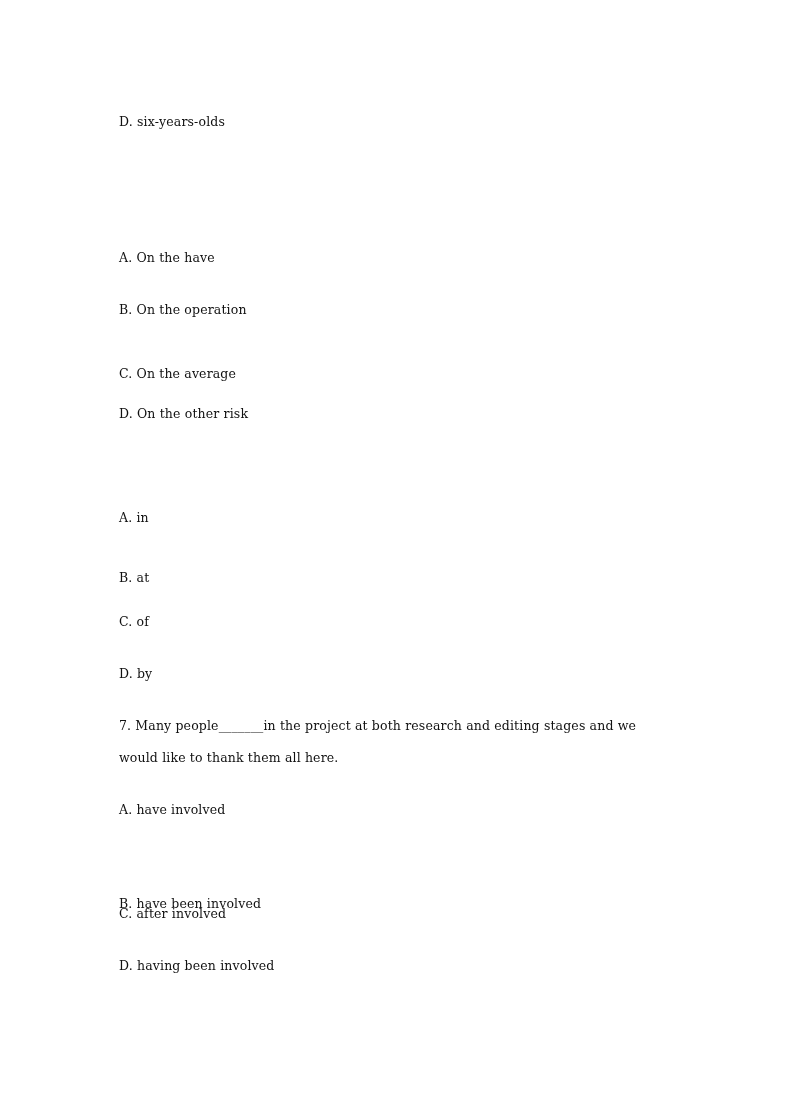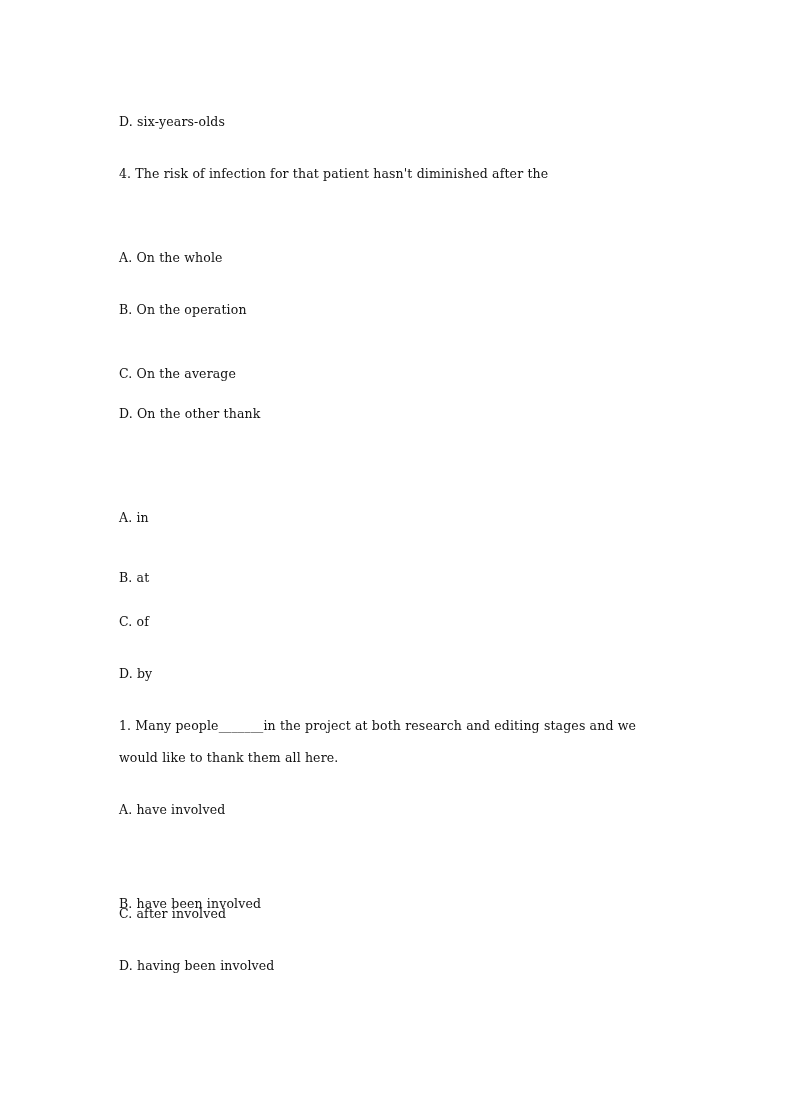--- a/index.html
+++ b/index.html
@@ -10,28 +10,27 @@
       font-family: "DejaVu Serif", "Liberation Serif", serif;
       font-size: 12.5px; color: #111; white-space: pre; line-height: 16px;
       letter-spacing: 0.15px;
     }
   </style>
 </head>
 <body>
 
 <div class="page">
   <div class="line" style="top:114px">D. six-years-olds</div>
-  <div class="line" style="top:166px">4. The risk of infection for that patient hasn't diminished after the</div>
-  <div class="line" style="top:250px">A. On the whole</div>
+  <div class="line" style="top:250px">A. On the have</div>
   <div class="line" style="top:302px">B. On the operation</div>
   <div class="line" style="top:366px">C. On the average</div>
-  <div class="line" style="top:406px">D. On the other thank</div>
+  <div class="line" style="top:406px">D. On the other risk</div>
   <div class="line" style="top:510px">A. in</div>
   <div class="line" style="top:570px">B. at</div>
   <div class="line" style="top:614px">C. of</div>
   <div class="line" style="top:666px">D. by</div>
-  <div class="line" style="top:718px">1. Many people_______in the project at both research and editing stages and we</div>
+  <div class="line" style="top:718px">7. Many people_______in the project at both research and editing stages and we</div>
   <div class="line" style="top:750px">would like to thank them all here.</div>
   <div class="line" style="top:802px">A. have involved</div>
   <div class="line" style="top:896px">B. have been involved</div>
   <div class="line" style="top:906px">C. after involved</div>
   <div class="line" style="top:958px">D. having been involved</div>
 </div>
 
 </body></html>

